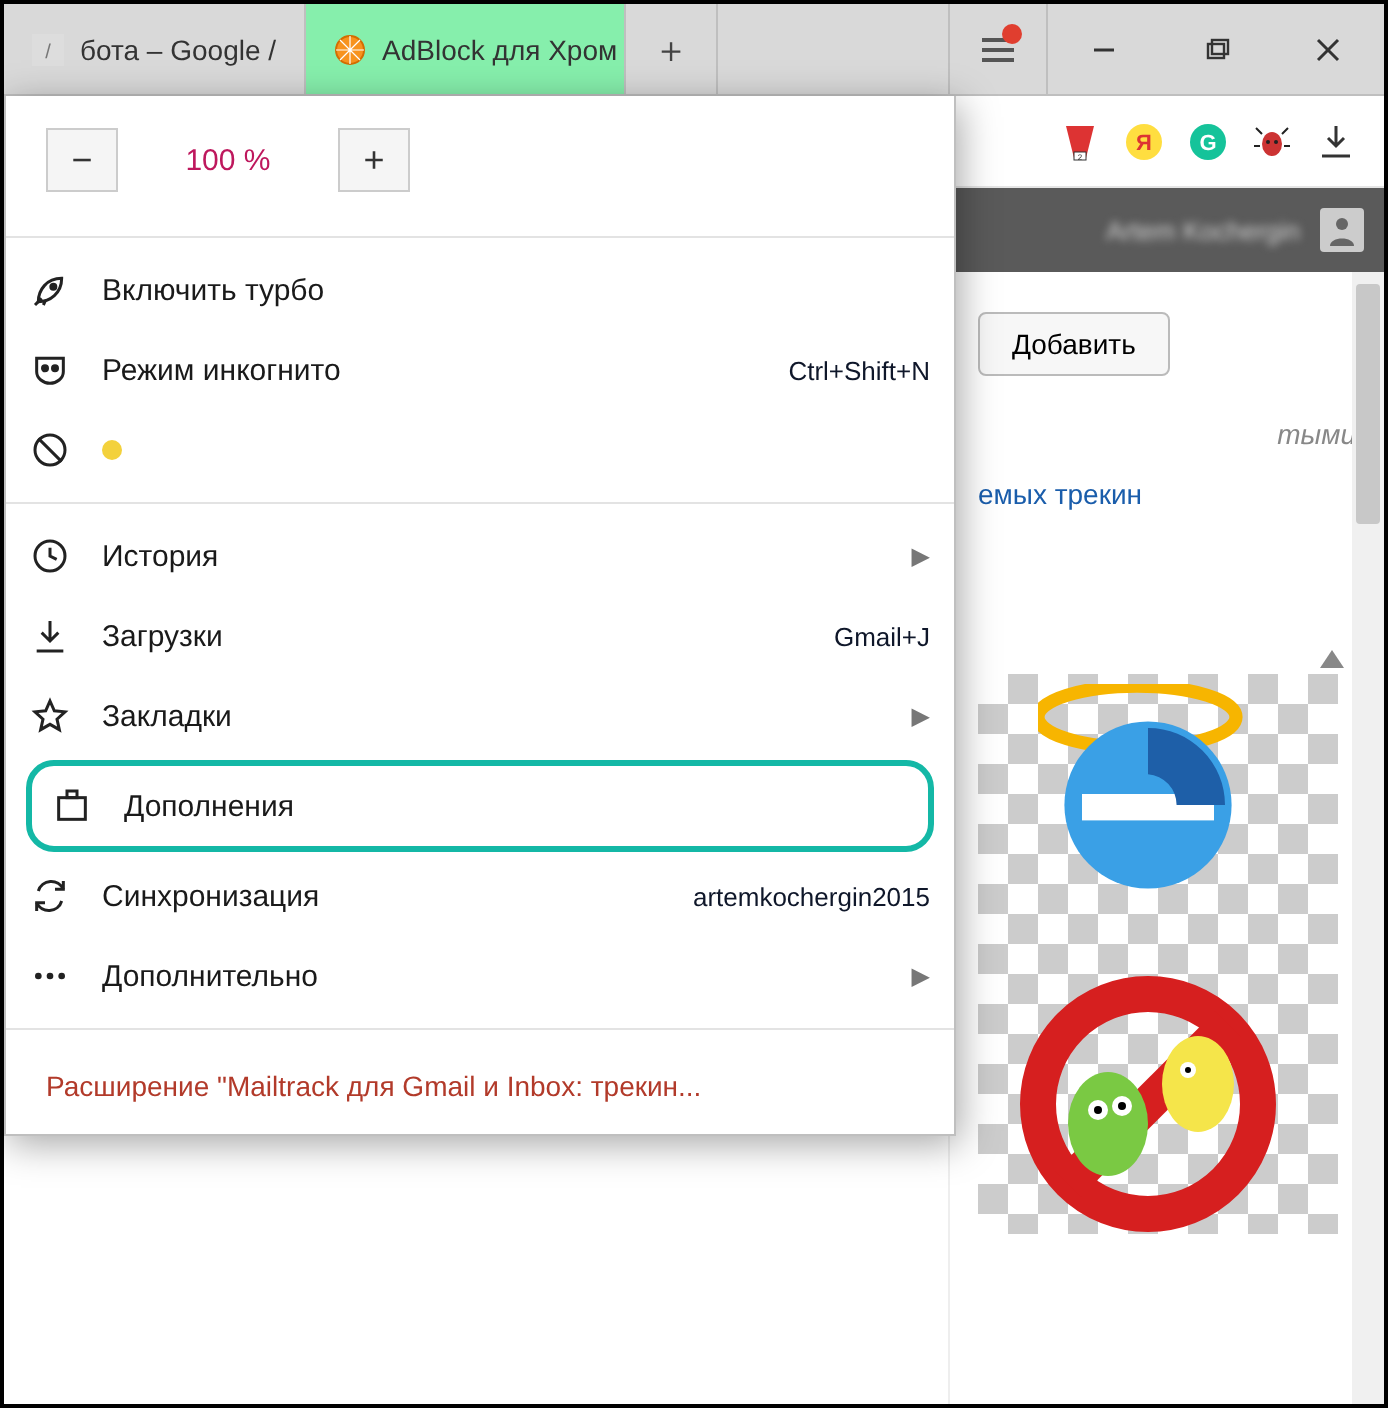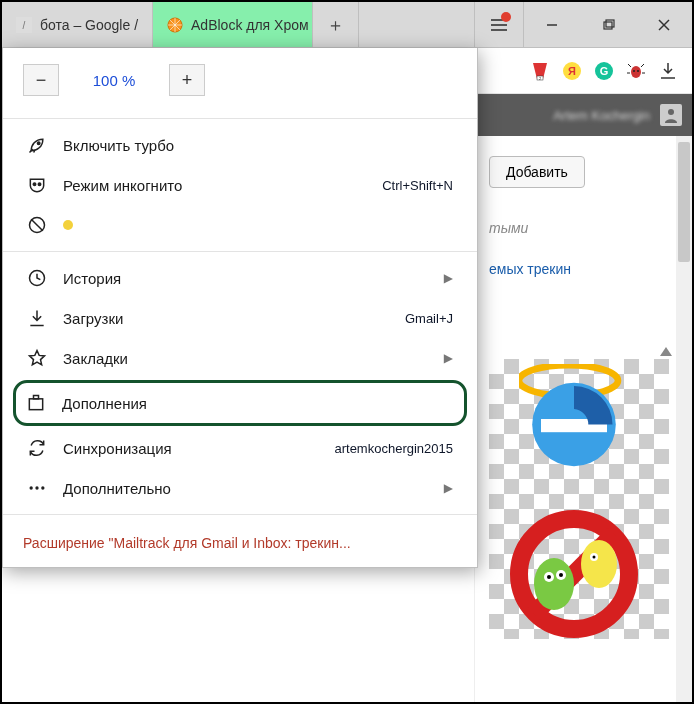--- a/index.html
+++ b/index.html
@@ -120,24 +120,24 @@
     overflow: hidden;
     position: relative;
   }
   .add-btn {
     padding: 7px 16px;
     border: 1px solid #bbb;
     background: #f7f7f7;
     border-radius: 4px;
     cursor: pointer;
     font-size: 14px;
-    margin-bottom: 32px;
+    margin-bottom: 21px;
     display: inline-block;
   }
-  .page-muted { color: #888; font-style: italic; margin-bottom: 25px; }
+  .page-muted { color: #888; font-style: italic; margin-bottom: 14px; text-align: right; }
   .page-link { color: #1a5dab; margin-bottom: 50px; display: inline-block; }
   .triangle-up {
     display: inline-block;
     width: 0; height: 0;
     border-left: 6px solid transparent;
     border-right: 6px solid transparent;
     border-bottom: 9px solid #888;
     float: right;
     margin-right: 6px;
     cursor: pointer;
@@ -193,46 +193,46 @@
     border: 1px solid #ccc;
     background: #f5f5f5;
     display: flex; align-items: center; justify-content: center;
     font-size: 18px; cursor: pointer;
     color: #333;
   }
   .zoom-val {
     flex: 0 0 110px;
     text-align: center;
     font-size: 15px;
-    color: #1d4ed8;
+    color: #be185d;
   }
   .menu-sep {
     height: 1px;
     background: #e3e3e3;
     margin: 6px 0;
   }
   .menu-item {
     display: flex;
     align-items: center;
     gap: 16px;
-    padding: 10px 24px;
+    padding: 10px 12px;
     cursor: pointer;
     color: #1a1a1a;
     position: relative;
   }
   .menu-icon { width: 20px; height: 20px; flex-shrink: 0; color: #222; }
   .menu-label { flex: 1; font-size: 15px; }
   .menu-hint { color: #0f172a; font-size: 13px; }
   .menu-arrow { color: #777; font-size: 12px; margin-left: 8px; }
   .menu-dot-yellow {
     width: 10px; height: 10px; border-radius: 50%;
     background: #f3d13c;
   }
   .menu-highlight {
-    border: 3px solid #14532d;
+    border: 3px solid #14b8a6;
     border-radius: 14px;
     margin: 2px 10px;
     padding-left: 10px; padding-right: 10px;
   }
   .menu-footer {
     padding: 14px 20px 12px 20px;
     color: #b23a2a;
     font-size: 14px;
     white-space: nowrap;
     overflow: hidden;

